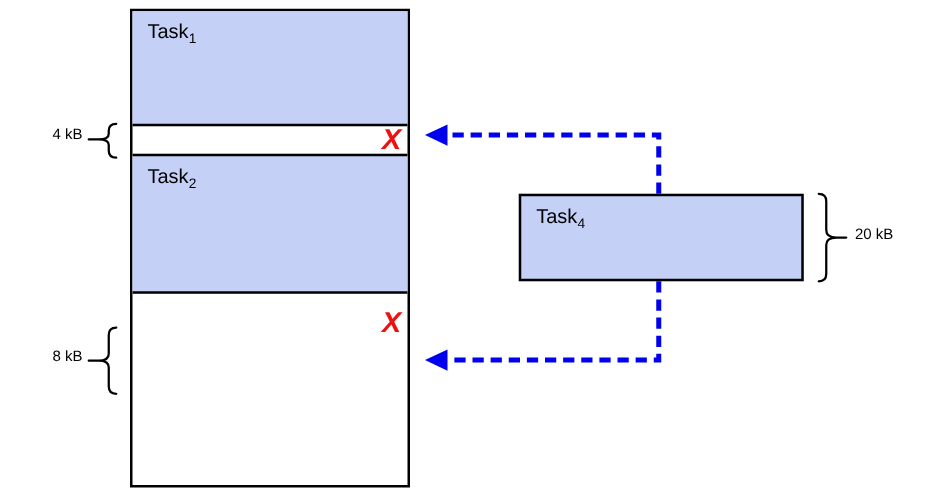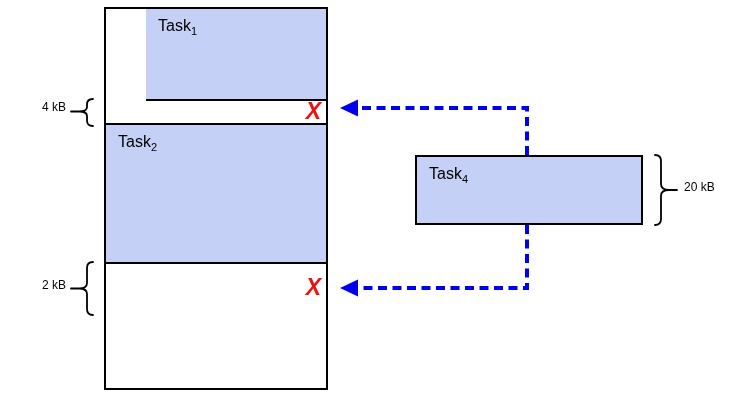--- a/index.html
+++ b/index.html
@@ -15,23 +15,23 @@
   .memcol {
     position: absolute; left: 104px; top: 7px;
     width: 224px; height: 383px;
     border: 2px solid var(--outline, #000);
     box-sizing: border-box;
     background: #ffffff;
     display: flex; flex-direction: column;
   }
   .seg { position: relative; box-sizing: border-box; }
   .seg.task { background: var(--task-fill, #c5d0f7); }
-  .seg-task1 { height: 92px;  border-bottom: 2px solid var(--outline); margin-left: 40px; }
+  .seg-task1 { height: 92px;  border-bottom: 2px solid var(--outline); }
   .seg-gap1  { height: 22px; }
-  .seg-task2 { height: 141px; border-top: 2px solid var(--outline); border-bottom: 2px solid var(--outline); text-align: right; }
+  .seg-task2 { height: 112px; border-top: 2px solid var(--outline); border-bottom: 2px solid var(--outline); text-align: right; }
   .seg-gap2  { height: 48px; }
   .seg-task3 { flex: 1; border-top: 2px solid var(--outline); }
   .task-label {
     position: absolute; left: 12px; top: 7px;
     font-size: 16px; line-height: 1.2; white-space: nowrap;
   }
   .task-label sub { font-size: 11px; line-height: 0; }
   
   .gap-x {
     position: absolute; right: 5px; top: 50%;
@@ -80,21 +80,21 @@
     </div>
     <div class="seg task seg-task2">
       <span class="task-label"><span>Task</span><sub>2</sub></span>
     </div>
     <div class="seg gap seg-gap2">
       <span class="gap-x">X</span>
     </div>
   </div>
 
   <div class="size-label gap1">4 kB</div>
-  <div class="size-label gap2">2 kB</div>
+  <div class="size-label gap2">8 kB</div>
 
   <div class="task4">
     <span class="task-label"><span>Task</span><sub>4</sub></span>
   </div>
   <div class="size-label t4">20 kB</div>
 
   <svg class="overlay" width="753" height="401" viewBox="0 0 753 401">
 
     <path class="dash" d="M527,155 L527,108 L358,108"></path>
     <polygon class="arrowhead" points="340,108 358,99.5 358,116.5"></polygon>

